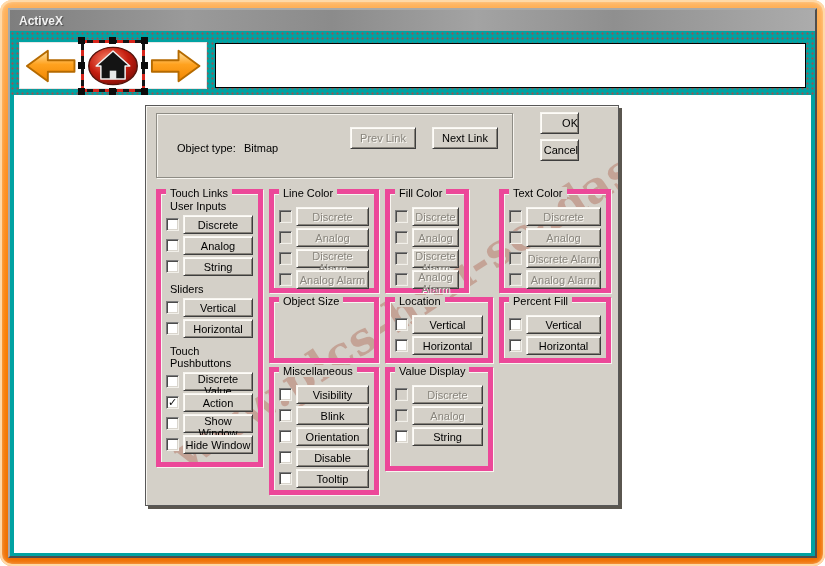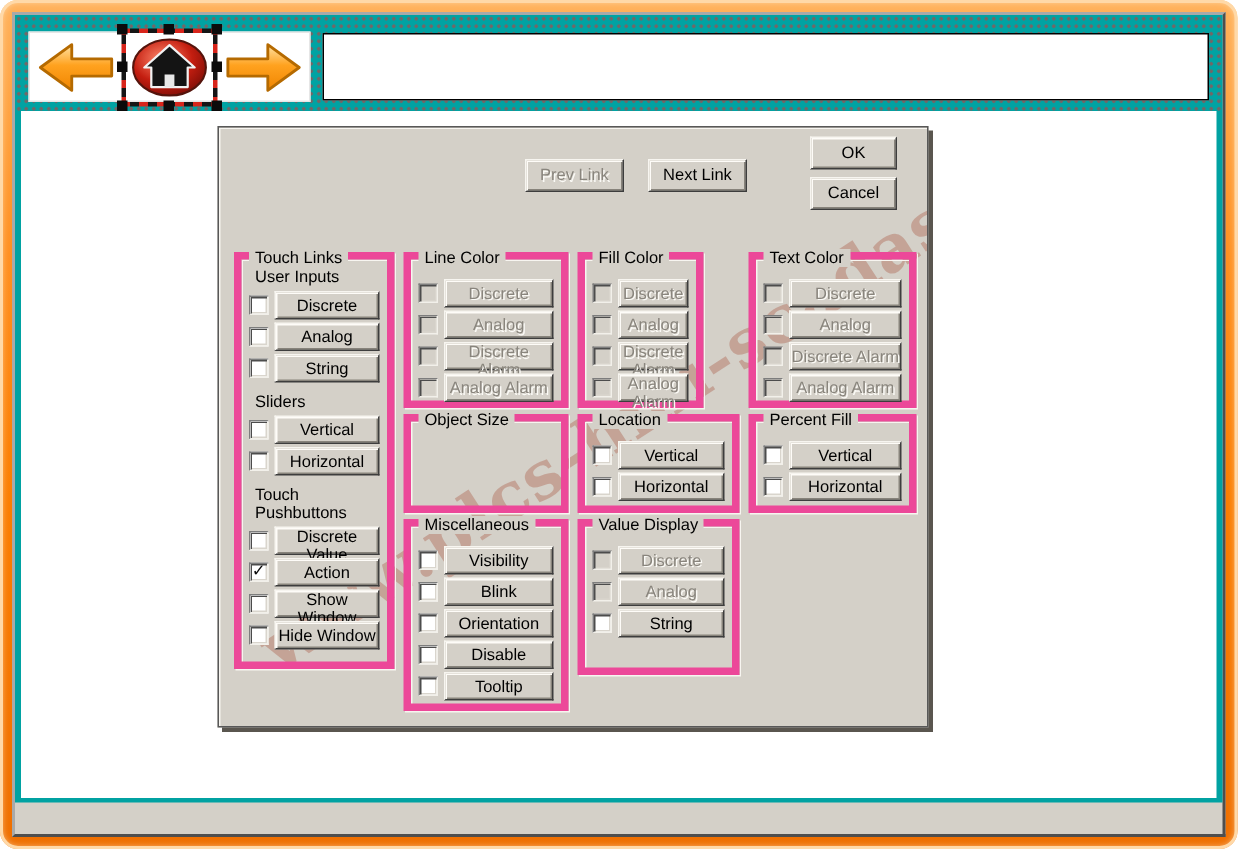--- a/index.html
+++ b/index.html
@@ -58,21 +58,21 @@
   .hdr-box { left:10px; top:7px; width:357px; height:65px; }
   .hdr-label { position:absolute; left:20px; top:28px; }
   .hdr-value { position:absolute; left:87px; top:28px; }
 
   .btn3d { background:#d4d0c8; border:1px solid; border-color:#f7f5f0 #3d3d3d #3d3d3d #f7f5f0;
            box-shadow:inset 1px 1px 0 #fefcf8, inset -1px -1px 0 #87837b;
            font-family:"Liberation Sans", sans-serif; font-size:11px; color:#000;
            text-align:center; cursor:pointer; }
   .btn3d.dis { color:#89857d; text-shadow:1px 1px 0 #fbfaf6; cursor:default; }
   .hdr-btn { position:absolute; width:66px; height:22px; }
-  .ok-btn, .cancel-btn { position:absolute; left:394px; width:58px; height:22px; }
+  .ok-btn, .cancel-btn { position:absolute; left:394px; width:39px; height:22px;text-align:right; }
   .ok-btn{top:6px} .cancel-btn{top:33px}
 
   
   .grp { position:absolute; border:5px solid #ec4899;
          box-shadow:inset 1px 1px 0 #f7f5f0, 1px 1px 0 #f7f5f0; }
   .grp > .legend { position:absolute; top:-7px; left:5px; background:#d4d0c8; padding:0 4px; }
   .g-touch { left:10px;  top:83px;  width:107px; height:278px; }
   .g-line  { left:123px; top:83px;  width:110px; height:104px; }
   .g-fill  { left:239px; top:83px;  width:84px; height:104px; }
   .g-text  { left:353px; top:83px;  width:112px; height:104px; }
@@ -94,20 +94,23 @@
   .row .btn3d { flex:1; height:19px; }
   .section-label { display:block; margin:7px 2px 3px 4px; }
   .section-label.first { margin-top:4px; }
 </style>
 </head>
 <body>
 
 <div class="frame">
   <div class="window">
 
+    <div class="titlebar">
+      <span>ActiveX</span>
+    </div>
 
     <div class="client">
       <div class="dots"></div>
 
       <div class="toolbox">
         <svg class="arrowbtn" viewBox="0 0 54 38">
           <defs>
             <linearGradient id="agl" x1="0" y1="0" x2="0" y2="1">
               <stop offset="0" stop-color="#ffe3a6"></stop>
                 <stop offset="0.45" stop-color="#ffa21f"></stop>
@@ -156,20 +159,24 @@
         </svg>
       </div>
 
       <div class="display-box"></div>
 
       <div class="workspace"></div>
 
       <div class="dialog">
         <div class="watermark">www.plcs-hmi-scadas.com</div>
 
+        <div class="etched hdr-box">
+          <span class="hdr-label">Object type:</span>
+          <span class="hdr-value">Bitmap</span>
+        </div>
         <button class="btn3d dis hdr-btn" style="left:204px;top:21px;">Prev Link</button>
         <button class="btn3d hdr-btn" style="left:286px;top:21px;">Next Link</button>
         <button class="btn3d ok-btn">OK</button>
         <button class="btn3d cancel-btn">Cancel</button>
 
         <div class="grp g-touch">
           <span class="legend">Touch Links</span>
           <div class="rows">
             <span class="section-label first">User Inputs</span>
             <div>

